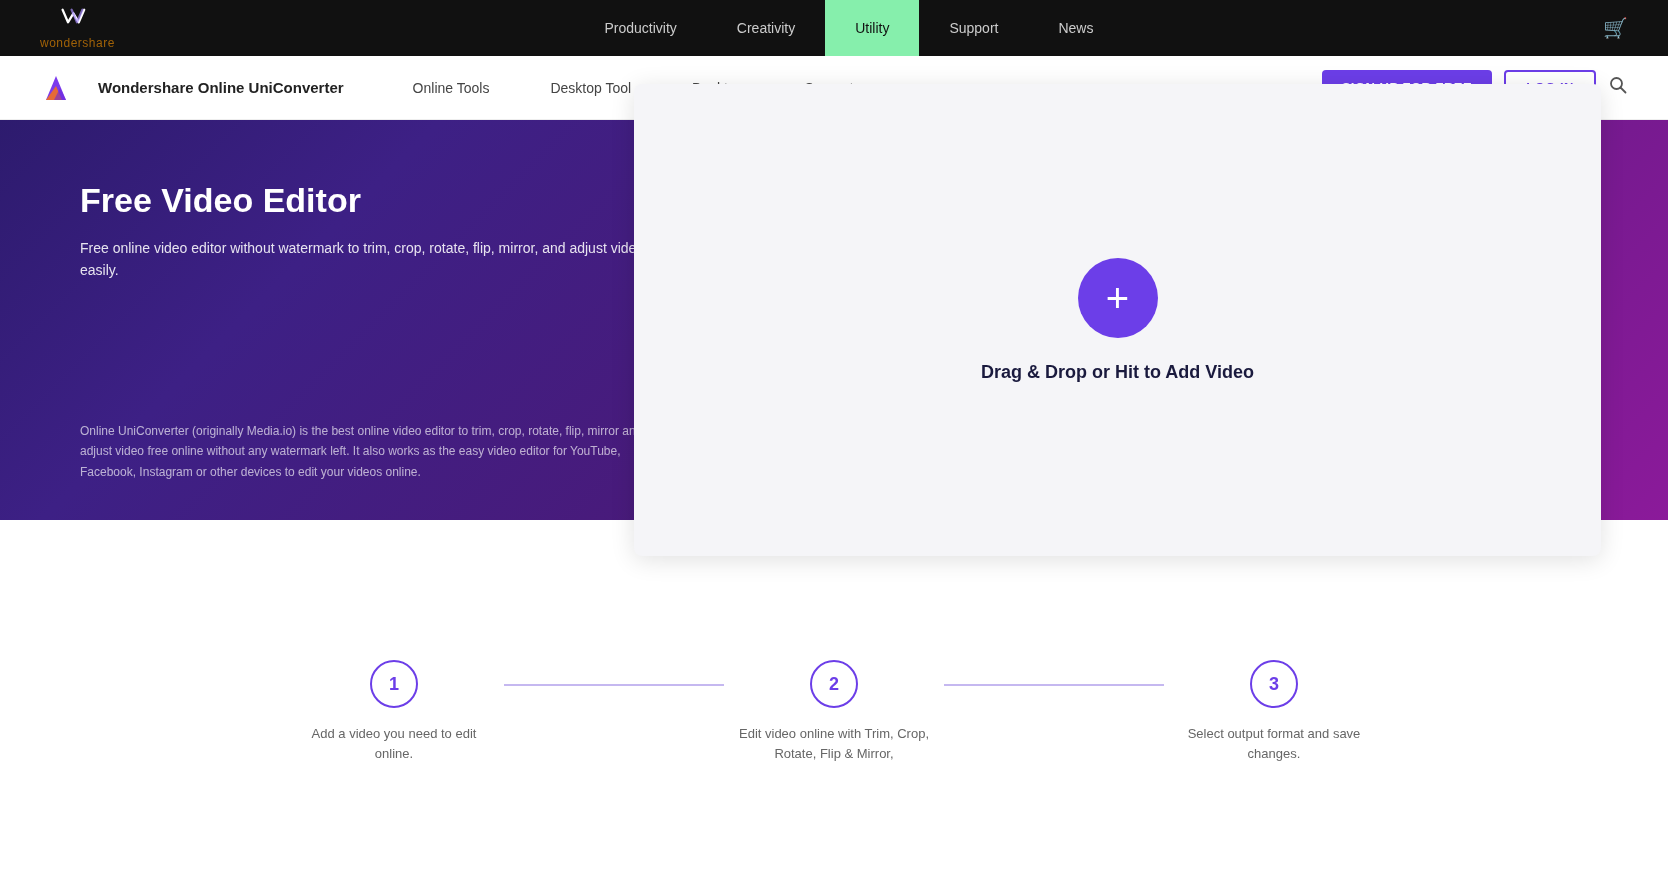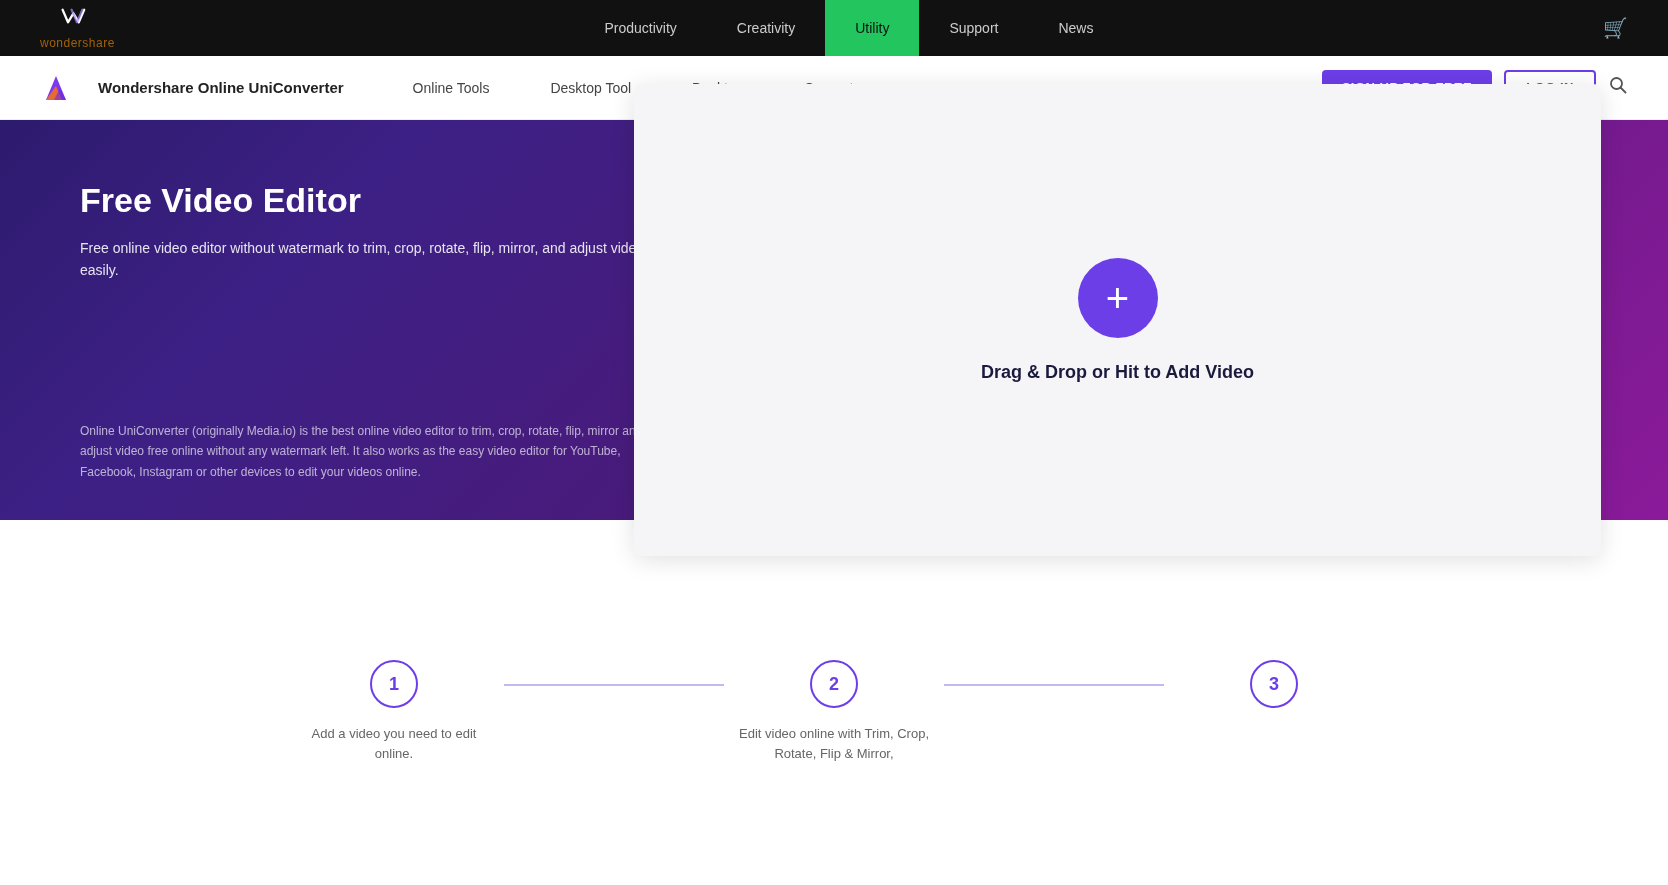--- a/index.html
+++ b/index.html
@@ -38,21 +38,21 @@
     .top-nav-links a {
       color: #ccc;
       text-decoration: none;
       font-size: 14px;
       padding: 0 30px;
       height: 56px;
       display: flex;
       align-items: center;
     }
     .top-nav-links a.active {
-      background: #22c55e;
+      background: #86efac;
       color: #111;
       font-weight: 500;
     }
     .cart-icon {
       color: #ccc;
       font-size: 20px;
       margin-left: 20px;
       cursor: pointer;
     }
 
@@ -355,15 +355,16 @@
 
     <div class="step">
       <div class="step-circle">2</div>
       <p class="step-text">Edit video online with Trim, Crop, Rotate, Flip &amp; Mirror,</p>
     </div>
 
     <div class="step-connector"></div>
 
     <div class="step">
       <div class="step-circle">3</div>
+      <p class="step-text">Select output format and save changes.</p>
     </div>
   </div>
 </section>
 
 </body></html>

